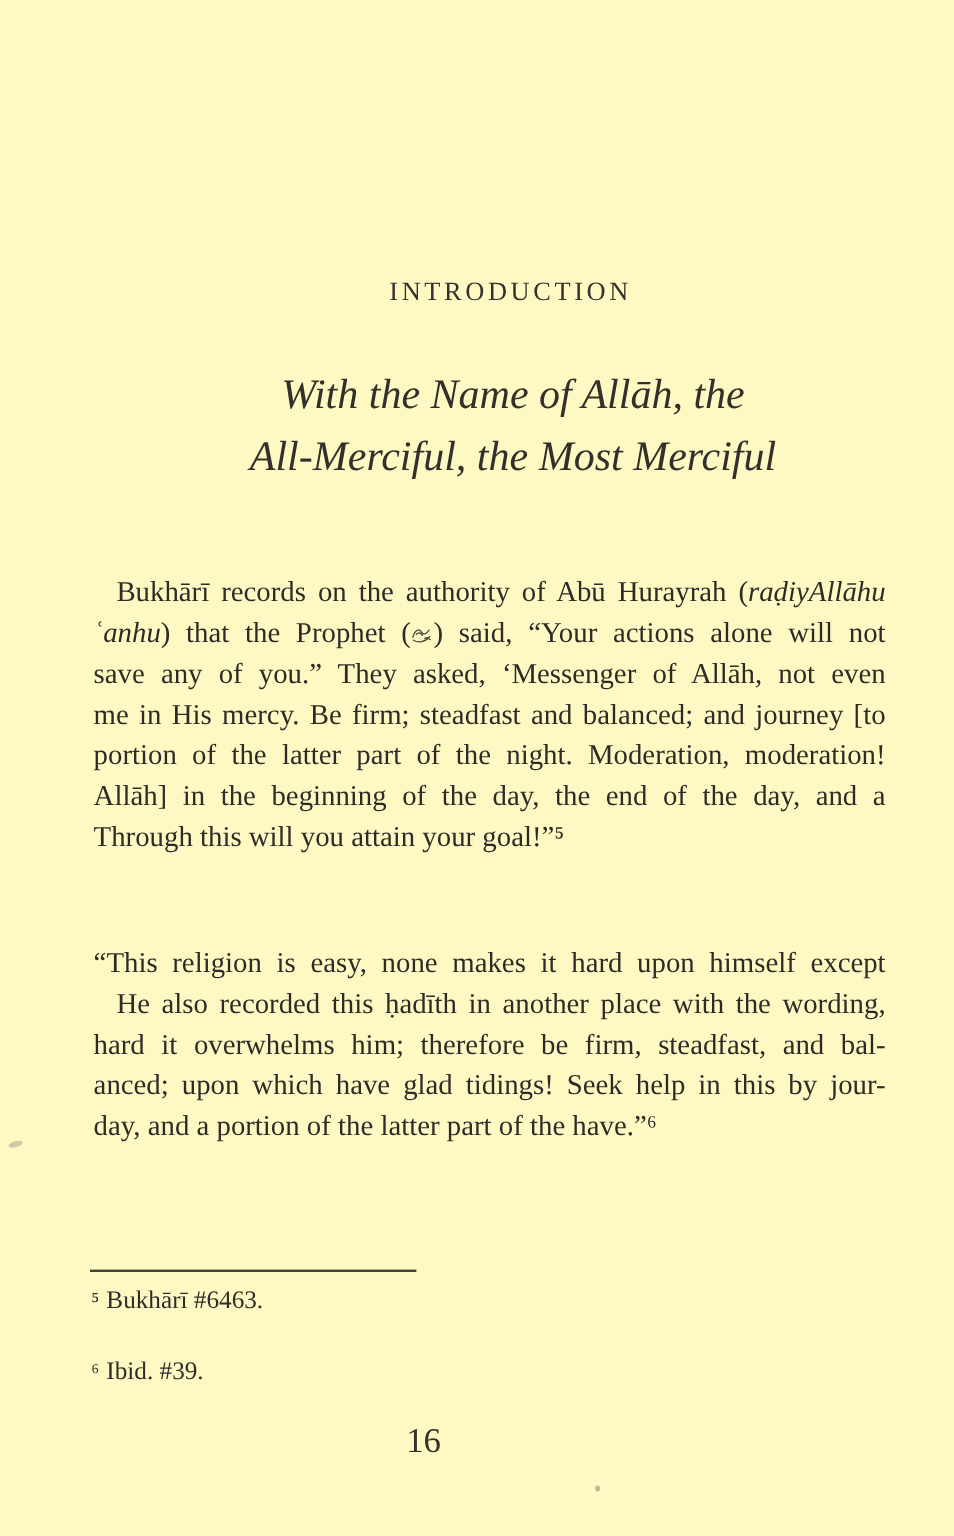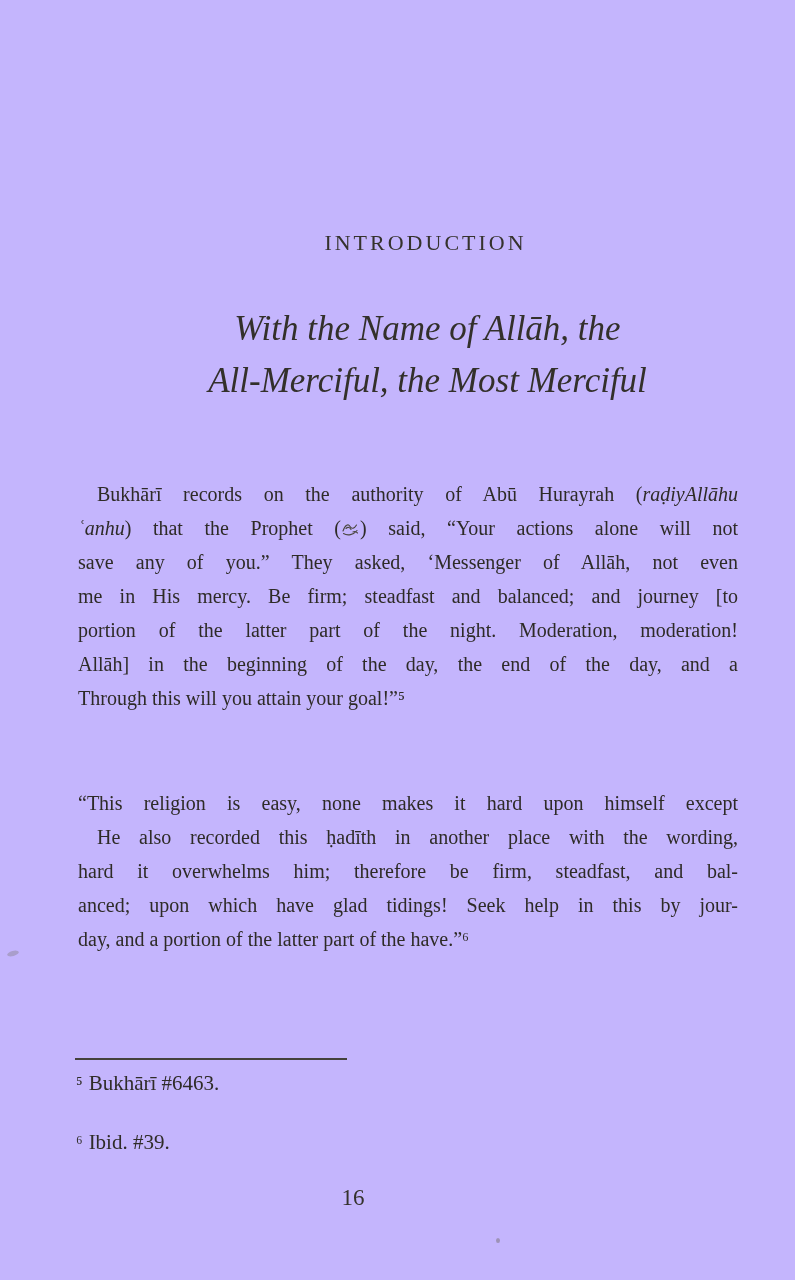--- a/index.html
+++ b/index.html
@@ -5,21 +5,21 @@
   html, body {
     margin: 0;
     padding: 0;
     background: #e8e8e6;
   }
   .page {
     position: relative;
     width: 795px;
     height: 1280px;
     margin: 0 auto;
-    background: #c4b5fd;
+    background: #fef9c3;
     color: #2e2b27;
     font-family: "Liberation Serif", "DejaVu Serif", serif;
     overflow: hidden;
   }
   
   .intro-heading {
     position: absolute;
     top: 230px;
     left: 28px;
     width: 795px;
@@ -38,21 +38,21 @@
     font-weight: normal;
     font-size: 35px;
     line-height: 52px;
     color: #33302b;
   }
   
   .textblock {
     position: absolute;
     left: 78px;
     width: 660px;
-    font-size: 20px;
+    font-size: 24px;
   }
   .para-1 { top: 477px; }
   .para-2 { top: 786px; }
   .line {
     height: 34px;
     line-height: 34px;
     text-align: justify;
     text-align-last: justify;
     overflow: hidden;
   }
@@ -85,21 +85,21 @@
     font-size: 19px;
     margin-right: 6px;
   }
   
   .page-number {
     position: absolute;
     top: 1185px;
     left: 0;
     width: 706px;
     text-align: center;
-    font-size: 23px;
+    font-size: 29px;
     color: #35322d;
   }
   
   .speck-left {
     position: absolute;
     top: 951px;
     left: 7px;
     width: 12px;
     height: 5px;
     border-radius: 50%;

